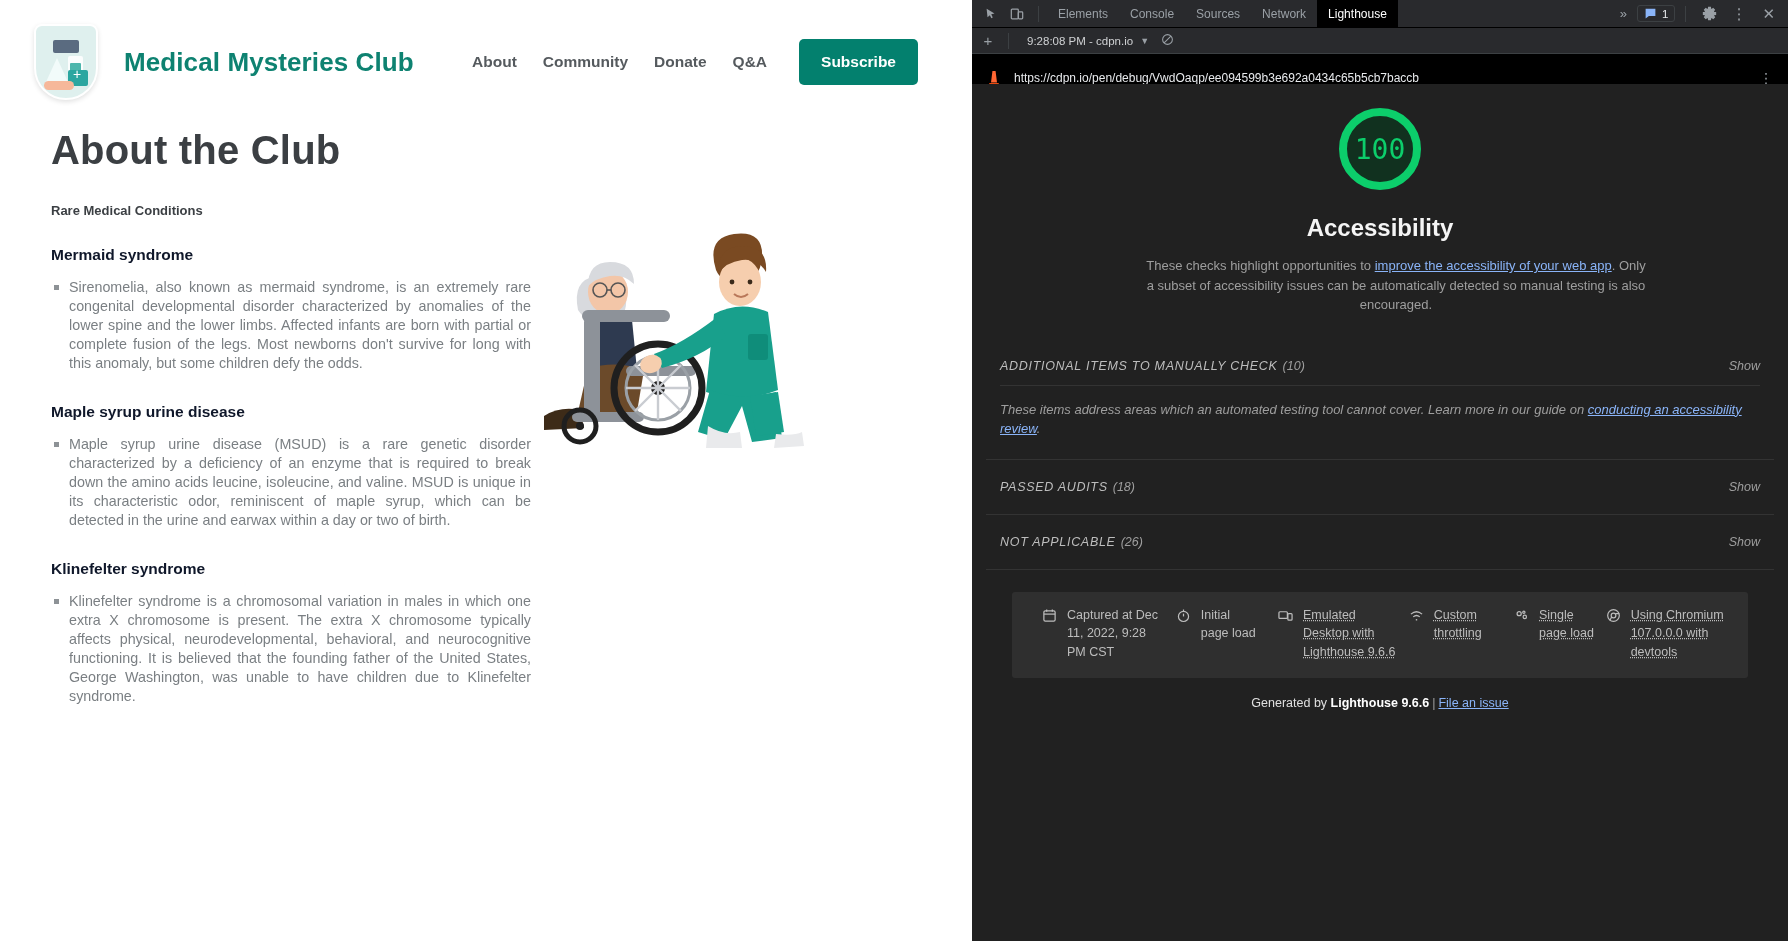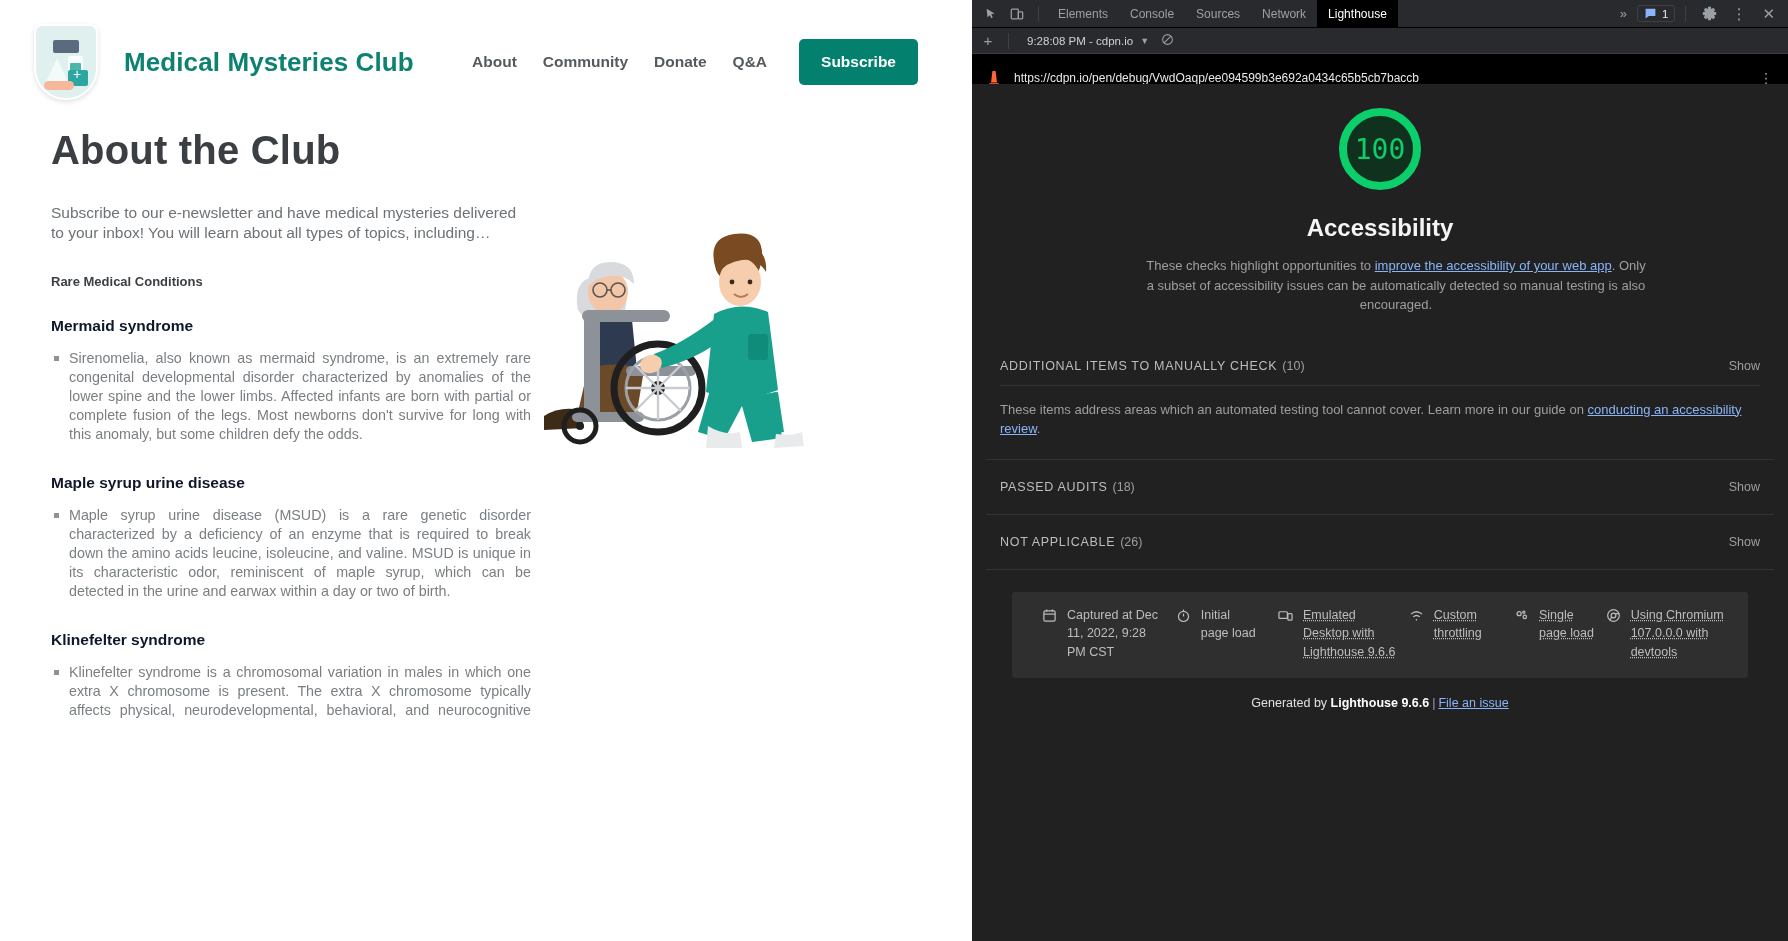--- a/index.html
+++ b/index.html
@@ -134,21 +134,21 @@
   .lh-inner { width:100%; padding:0 14px; }
 
   .gauge-wrap { display:flex; flex-direction:column; align-items:center; padding-top:24px; }
   .gauge { width:82px; height:82px; border-radius:50%; border:8px solid #0cce6b;
     background:#11311f; display:flex; align-items:center; justify-content:center; }
   .gauge .num { font-family:"DejaVu Sans Mono", monospace; font-size:28px; color:#0cce6b; }
   .cat-title { font-size:24px; font-weight:bold; color:#f5f5f5; margin-top:24px; }
   .cat-desc { width:505px; text-align:center; font-size:13px; line-height:1.5; color:#9e9e9e; margin-top:14px;margin-left:32px; }
   .cat-desc a { color:#8ab4f8; text-decoration:underline; }
 
-  .sect-block { border-bottom:1px solid #333; }
+  .sect-block { border-bottom:1px solid #333;font-style:italic; }
   .sect-head { display:flex; align-items:center; padding:18px 14px 12px 14px; }
   .sect-name { font-size:12.5px; letter-spacing:.7px; color:#bdbdbd; text-transform:uppercase; }
   .sect-count { font-size:12.5px; color:#9e9e9e; margin-left:5px; }
   .sect-show { margin-left:auto; font-size:12.5px; color:#9e9e9e; cursor:pointer; }
   .sect-divider { height:1px; background:#333; margin:0 14px; }
   .sect-body { padding:14px 14px 20px 14px; font-size:13px; line-height:1.5; color:#9e9e9e; }
   .sect-body a { color:#8ab4f8; text-decoration:underline; }
 
   .meta-card { margin:22px 26px 0 26px; background:#2f2f2f; border-radius:3px; padding:14px 20px 16px 30px;
     display:flex; gap:22px; }
@@ -184,21 +184,20 @@
         <a href="#">About</a>
         <a href="#">Community</a>
         <a href="#">Donate</a>
         <a href="#">Q&amp;A</a>
         <button class="btn-subscribe-top">Subscribe</button>
       </div>
     </div>
 
     <div class="content">
       <h1 class="page-h1">About the Club</h1>
-      <p class="intro">Subscribe to our e-newsletter and have medical mysteries delivered to your inbox! You will learn about all types of topics, including…</p>
       <h2 class="sect">Rare Medical Conditions</h2>
 
       <h3 class="cond">Mermaid syndrome</h3>
       <ul class="bullets">
         <li>Sirenomelia, also known as mermaid syndrome, is an extremely rare congenital developmental disorder characterized by anomalies of the lower spine and the lower limbs. Affected infants are born with partial or complete fusion of the legs. Most newborns don't survive for long with this anomaly, but some children defy the odds.</li>
       </ul>
 
       <h3 class="cond">Maple syrup urine disease</h3>
       <ul class="bullets">
         <li>Maple syrup urine disease (MSUD) is a rare genetic disorder characterized by a deficiency of an enzyme that is required to break down the amino acids leucine, isoleucine, and valine. MSUD is unique in its characteristic odor, reminiscent of maple syrup, which can be detected in the urine and earwax within a day or two of birth.</li>

